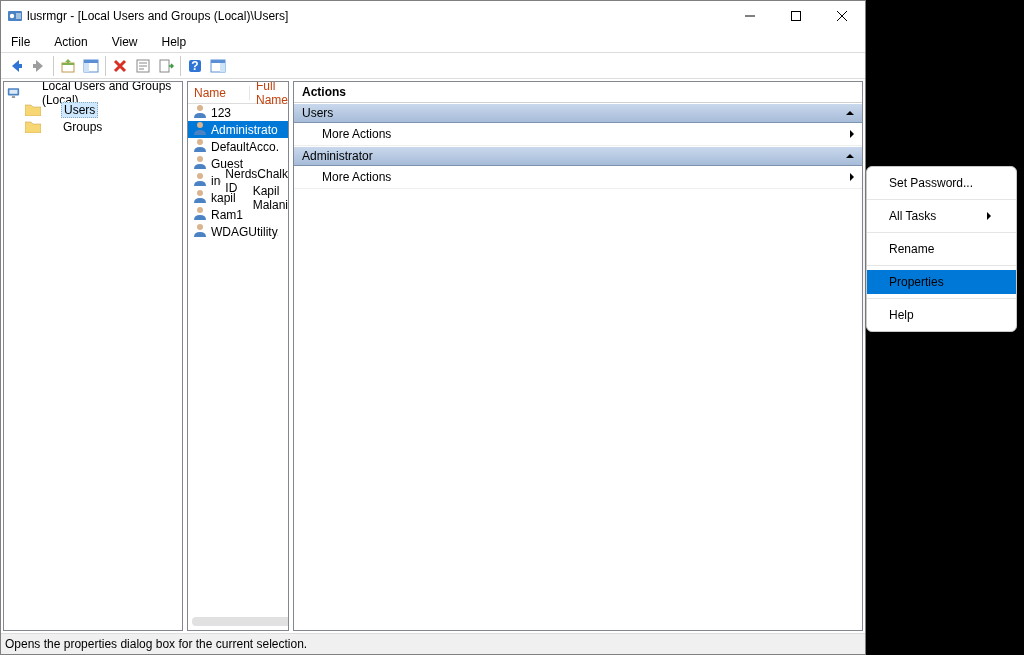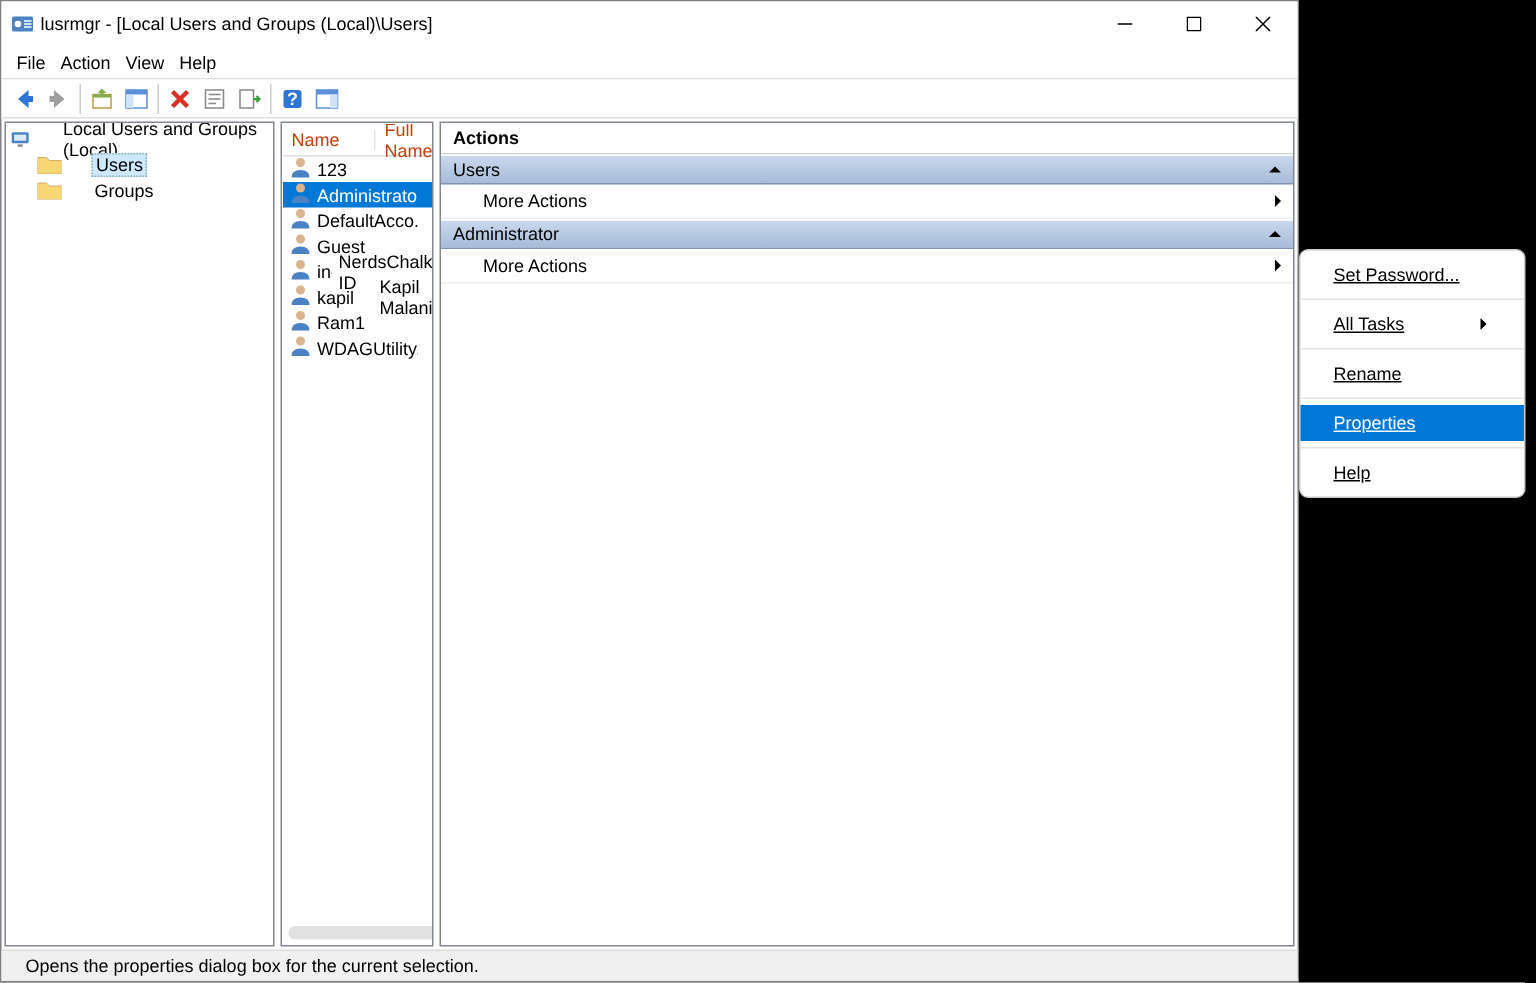--- a/index.html
+++ b/index.html
@@ -22,21 +22,21 @@
   }
   .titlebar .title-icon { width: 16px; height: 16px; margin-right: 4px; }
   .titlebar .title-text { flex: 0 0 auto; }
   .titlebar-spacer { flex: 1; }
   .titlebar .tb-btn {
     width: 46px; height: 30px; display: flex; align-items: center; justify-content: center;
   }
   .titlebar .tb-btn svg { width: 10px; height: 10px; }
 
   .menubar {
-    height: 22px; display: flex; align-items: center; gap: 10px;
+    height: 22px; display: flex; align-items: center; gap: 24px;
     padding: 0 10px;
     border-bottom: 1px solid #ddd;
     background: #fff;
   }
   .menubar span { cursor: default; }
 
   .toolbar {
     height: 26px; display: flex; align-items: center; gap: 1px;
     padding: 2px 4px;
     border-bottom: 1px solid #ddd;
@@ -103,42 +103,41 @@
   .actions-item {
     display: flex; justify-content: space-between; align-items: center;
     padding: 4px 8px 4px 28px;
     border-bottom: 1px solid #eee;
   }
   .chev { display:inline-block; width:0; height:0; }
   .chev-up   { border-left:4px solid transparent; border-right:4px solid transparent; border-bottom:4px solid #000; }
   .chev-right{ border-top:4px solid transparent; border-bottom:4px solid transparent; border-left:4px solid #000; }
 
   .statusbar {
-    height: 20px; display:flex; align-items:center; padding: 0 16px; font-size: 12px;
+    height: 20px; display:flex; align-items:center; padding: 0 4px; font-size: 12px;
     background:#f0f0f0;
   }
 
   
   .context-menu {
     position: absolute;
     left: 866px; top: 166px;
     width: 151px;
     background: #fff;
     border: 1px solid #c9c9c9;
     border-radius: 6px;
     box-shadow: 2px 2px 8px rgba(0,0,0,.25);
     padding: 4px 0;
     z-index: 10;
   }
   .cm-item {
     height: 24px; display:flex; align-items:center; justify-content: space-between;
     padding: 0 25px 0 22px;
-    text-decoration: underline;
-  }
-  .cm-item.hl { background:#0078d7; color:#ffffff;text-align:right; }
+  }
+  .cm-item.hl { background:#0078d7; color:#000000;text-align:right; }
   .cm-sep { height:1px; background:#e5e5e5; margin:4px 0; }
 
   
   .ico-folder { width:16px;height:13px; }
   .ico-user   { width:16px;height:16px; }
   .ico-monitor{ width:16px;height:16px; }
 
   .hscroll-stub {
     position:absolute; left:4px; bottom:4px; width:110px; height:9px;
     background:#e1e1e1; border-radius:4px;

